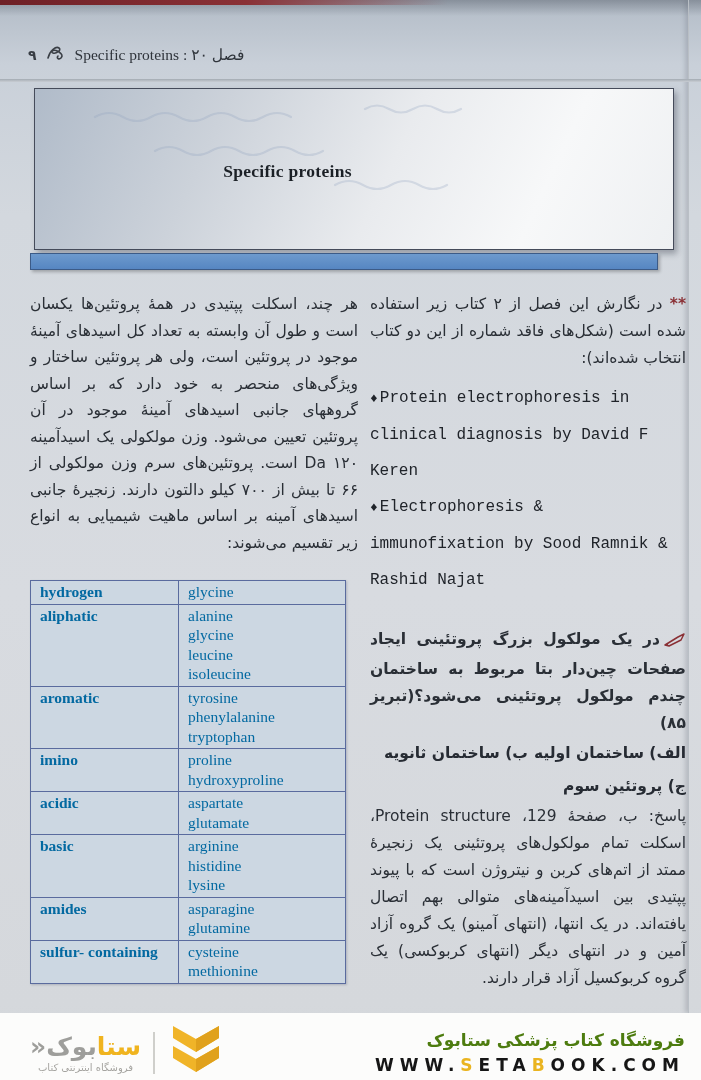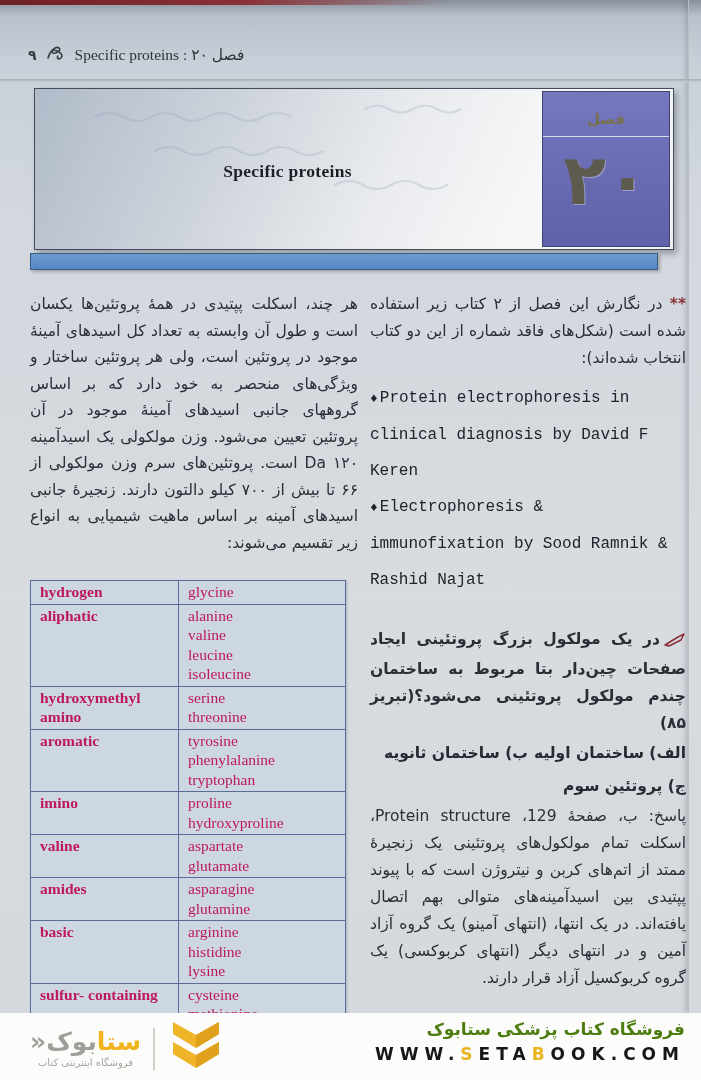--- a/index.html
+++ b/index.html
@@ -45,21 +45,21 @@
   .cols { position:absolute; top:291px; left:30px; width:656px; display:flex; gap:12px; }
   .col-l { width:328px; }
   .col-r { width:316px; }
   .fa { direction:rtl; text-align:justify; font-size:15.5px; line-height:26.5px; color:#2a2f36; }
   .col-r .fa { line-height:27px; }
 
   
   table.amino { margin-top:24px; width:316px; border-collapse:collapse;
     background:#ccd7e2; border:1.5px solid #5a6b9e; box-shadow:1px 1px 2px rgba(50,60,90,.25); }
   table.amino td { border:1.2px solid #5a6b9e; padding:1px 9px 2px 9px; vertical-align:top;
-    font-family:"Liberation Serif", serif; font-size:15.5px; line-height:19.5px; color:#be185d; white-space:pre-line; }
+    font-family:"Liberation Serif", serif; font-size:15.5px; line-height:19.5px; color:#0369a1; white-space:pre-line; }
   td.grp { font-weight:bold; width:47%; }
 
   
   .note-marker { color:#8a3136; font-weight:bold; letter-spacing:1px; }
   .books { direction:ltr; text-align:left; font-family:Liberation Mono, monospace;
     font-size:16px; line-height:36px; color:#20242a; margin:8px 0 14px 0; }
   .books .bullet { font-size:13px; padding-right:2px; color:#20242a; }
   .question { font-weight:bold; margin-top:28px; }
   .pen { vertical-align:-3px; margin-left:4px; }
   .opts { direction:rtl; display:flex; justify-content:space-between; font-weight:bold;
@@ -78,21 +78,21 @@
   .hb { margin-top:26px; padding:0 1px; line-height:16px; color:#2b3340; }
   .k { color:#2b3340; } .bC { color:#44599c; } .gC { color:#3c7a47; } .rC { color:#b0362f; }
   .chem-arrows { position:absolute; left:0; top:96px; width:306px; height:58px; }
   .chem-label { position:absolute; left:70px; top:146px; font-family:"DejaVu Sans Mono", monospace;
     font-weight:bold; font-size:10.5px; letter-spacing:1px; color:#2e3c63; }
   .fig-num { position:absolute; right:0; bottom:0; font-family:"Liberation Serif", serif;
     font-size:14px; color:#33383f; }
 
   
   .footer { position:absolute; bottom:0; left:0; width:701px; height:67px; background:#fcfcfb;
-    display:flex; justify-content:space-between; padding:4px 16px 0 30px; }
+    display:flex; align-items:center; justify-content:space-between; padding:13px 16px 0 30px; }
   .logo { display:flex; align-items:center; gap:12px; }
   .wordstack { text-align:center; }
   .wordmark { font-size:25px; font-weight:bold; line-height:26px; }
   .wm-y { color:#f0b41f; } .wm-g { color:#9e9e9b; }
   .tagline { font-size:10px; color:#a5a4a0; margin-top:2px; }
   .logo-div { width:2px; height:42px; background:#cfcfcb; }
   .f-right { text-align:right; }
   .f-store { font-size:17px; font-weight:bold; color:#4d7c0f; line-height:24px; }
   .f-url { font-weight:bold; font-size:17px; letter-spacing:6px; color:#161616; line-height:26px; }
   .f-url .y { color:#eab41f; }
@@ -119,78 +119,67 @@
   <div class="banner">
     <svg class="squiggles" viewBox="0 0 505 160">
       <g fill="none" stroke="#8fa0bd" stroke-width="2.2" stroke-linecap="round" opacity=".55">
         <path d="M60 28 q14 -8 28 0 t28 0 t28 0 t28 0 t28 0 t28 0 t28 0"></path>
         <path d="M120 62 q14 -8 28 0 t28 0 t28 0 t28 0 t28 0 t28 0"></path>
         <path d="M300 96 q14 -8 28 0 t28 0 t28 0 t28 0"></path>
         <path d="M330 20 q12 -7 24 0 t24 0 t24 0 t24 0"></path>
       </g>
     </svg>
     <div class="banner-title">Specific proteins</div>
-    <div class="chapter-box">
-      <div class="chapter-word">فصل</div>
-      <div class="chapter-hr"></div>
-      <div class="chapter-num">۲۰</div>
-    </div>
   </div>
   <div class="blue-bar"></div>
 
   <div class="cols">
 
     <div class="col-l">
       <p class="fa">هر چند، اسکلت پپتیدی در همهٔ پروتئین‌ها یکسان است و طول آن وابسته به تعداد کل اسیدهای آمینهٔ موجود در پروتئین است، ولی هر پروتئین ساختار و ویژگی‌های منحصر به خود دارد که بر اساس گروههای جانبی اسیدهای آمینهٔ موجود در آن پروتئین تعیین می‌شود. وزن مولکولی یک اسیدآمینه ۱۲۰ Da است. پروتئین‌های سرم وزن مولکولی از ۶۶ تا بیش از ۷۰۰ کیلو دالتون دارند. زنجیرهٔ جانبی اسیدهای آمینه بر اساس ماهیت شیمیایی به انواع زیر تقسیم می‌شوند:</p>
 
       <table class="amino">
         <tbody>
           <tr>
             <td class="grp">hydrogen</td>
             <td>glycine</td>
           </tr>
           <tr>
             <td class="grp">aliphatic</td>
             <td>alanine
-valine
+glycine
 leucine
 isoleucine</td>
-          </tr>
-          <tr>
-            <td class="grp">hydroxymethyl
-amino</td>
-            <td>serine
-threonine</td>
           </tr>
           <tr>
             <td class="grp">aromatic</td>
             <td>tyrosine
 phenylalanine
 tryptophan</td>
           </tr>
           <tr>
             <td class="grp">imino</td>
             <td>proline
 hydroxyproline</td>
           </tr>
           <tr>
-            <td class="grp">valine</td>
+            <td class="grp">acidic</td>
             <td>aspartate
 glutamate</td>
-          </tr>
-          <tr>
-            <td class="grp">amides</td>
-            <td>asparagine
-glutamine</td>
           </tr>
           <tr>
             <td class="grp">basic</td>
             <td>arginine
 histidine
 lysine</td>
+          </tr>
+          <tr>
+            <td class="grp">amides</td>
+            <td>asparagine
+glutamine</td>
           </tr>
           <tr>
             <td class="grp">sulfur- containing</td>
             <td>cysteine
 methionine</td>
           </tr>
         </tbody>
       </table>
     </div>
 

